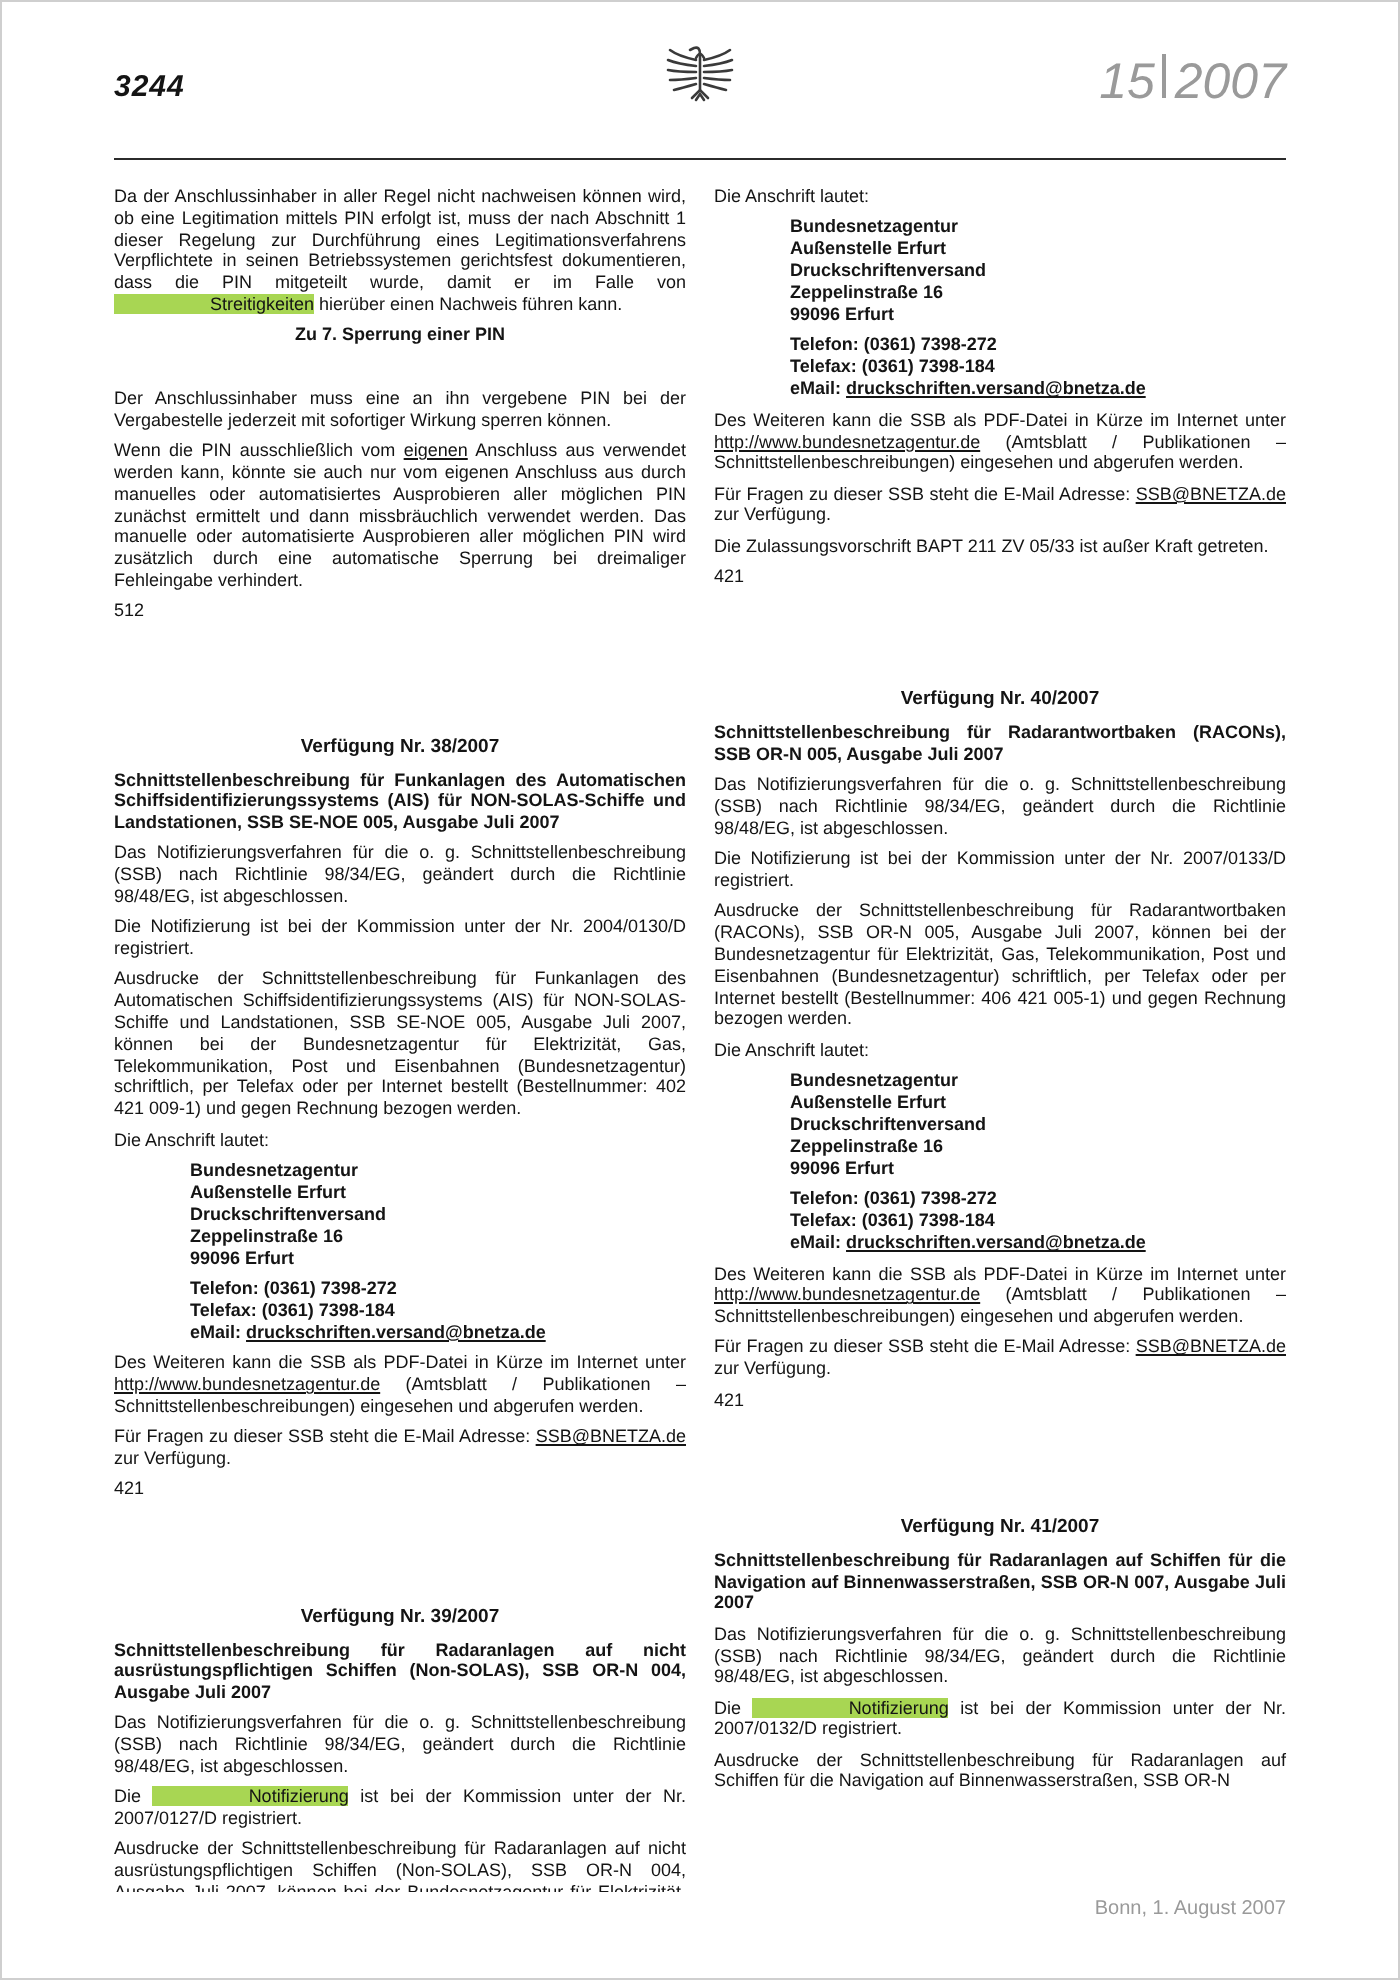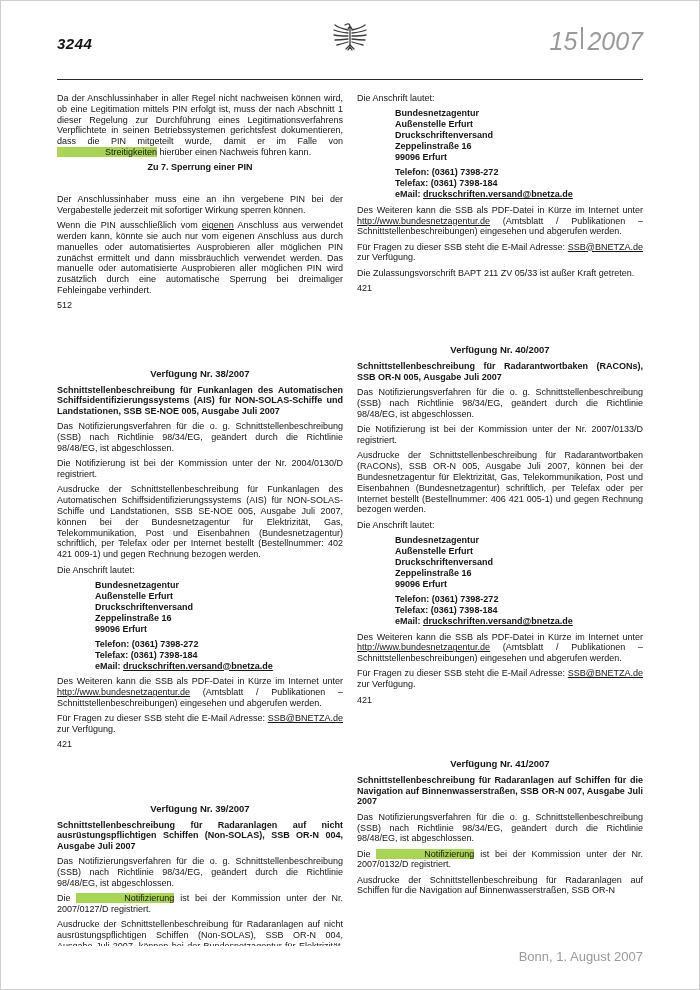--- a/index.html
+++ b/index.html
@@ -26,21 +26,21 @@
   .vfg { font-size:9.5px; line-height:12px; font-weight:bold; margin-bottom:5px; text-align:center; }
   .title { font-weight:bold; margin-bottom:4.5px; }
   .pageref { margin-bottom:4.5px; text-align:left; }
   .addr { font-weight:bold; padding-left:38px; margin-bottom:4.5px; text-align:left; }
   .addr > div { line-height:11px; }
   .addr .gap-after { margin-bottom:4px; }
   .hl { background:var(--highlight,#a8d653);padding-left:48px; }
   .u { text-decoration:underline; color:inherit; }
   a.u { cursor:pointer; }
   .spacer { width:100%; }
-  .ftr { position:absolute; right:56px; top:948px; font-size:13px; color:var(--muted,#9a9a9a); }
+  .ftr { position:absolute; right:56px; top:948px; font-size:10px; color:var(--muted,#9a9a9a); }
 </style>
 </head>
 <body>
 
 <div class="page">
 
   <header class="hdr">
     <div class="pnum">3244</div>
     <div class="mast">
       <span class="eagle">

